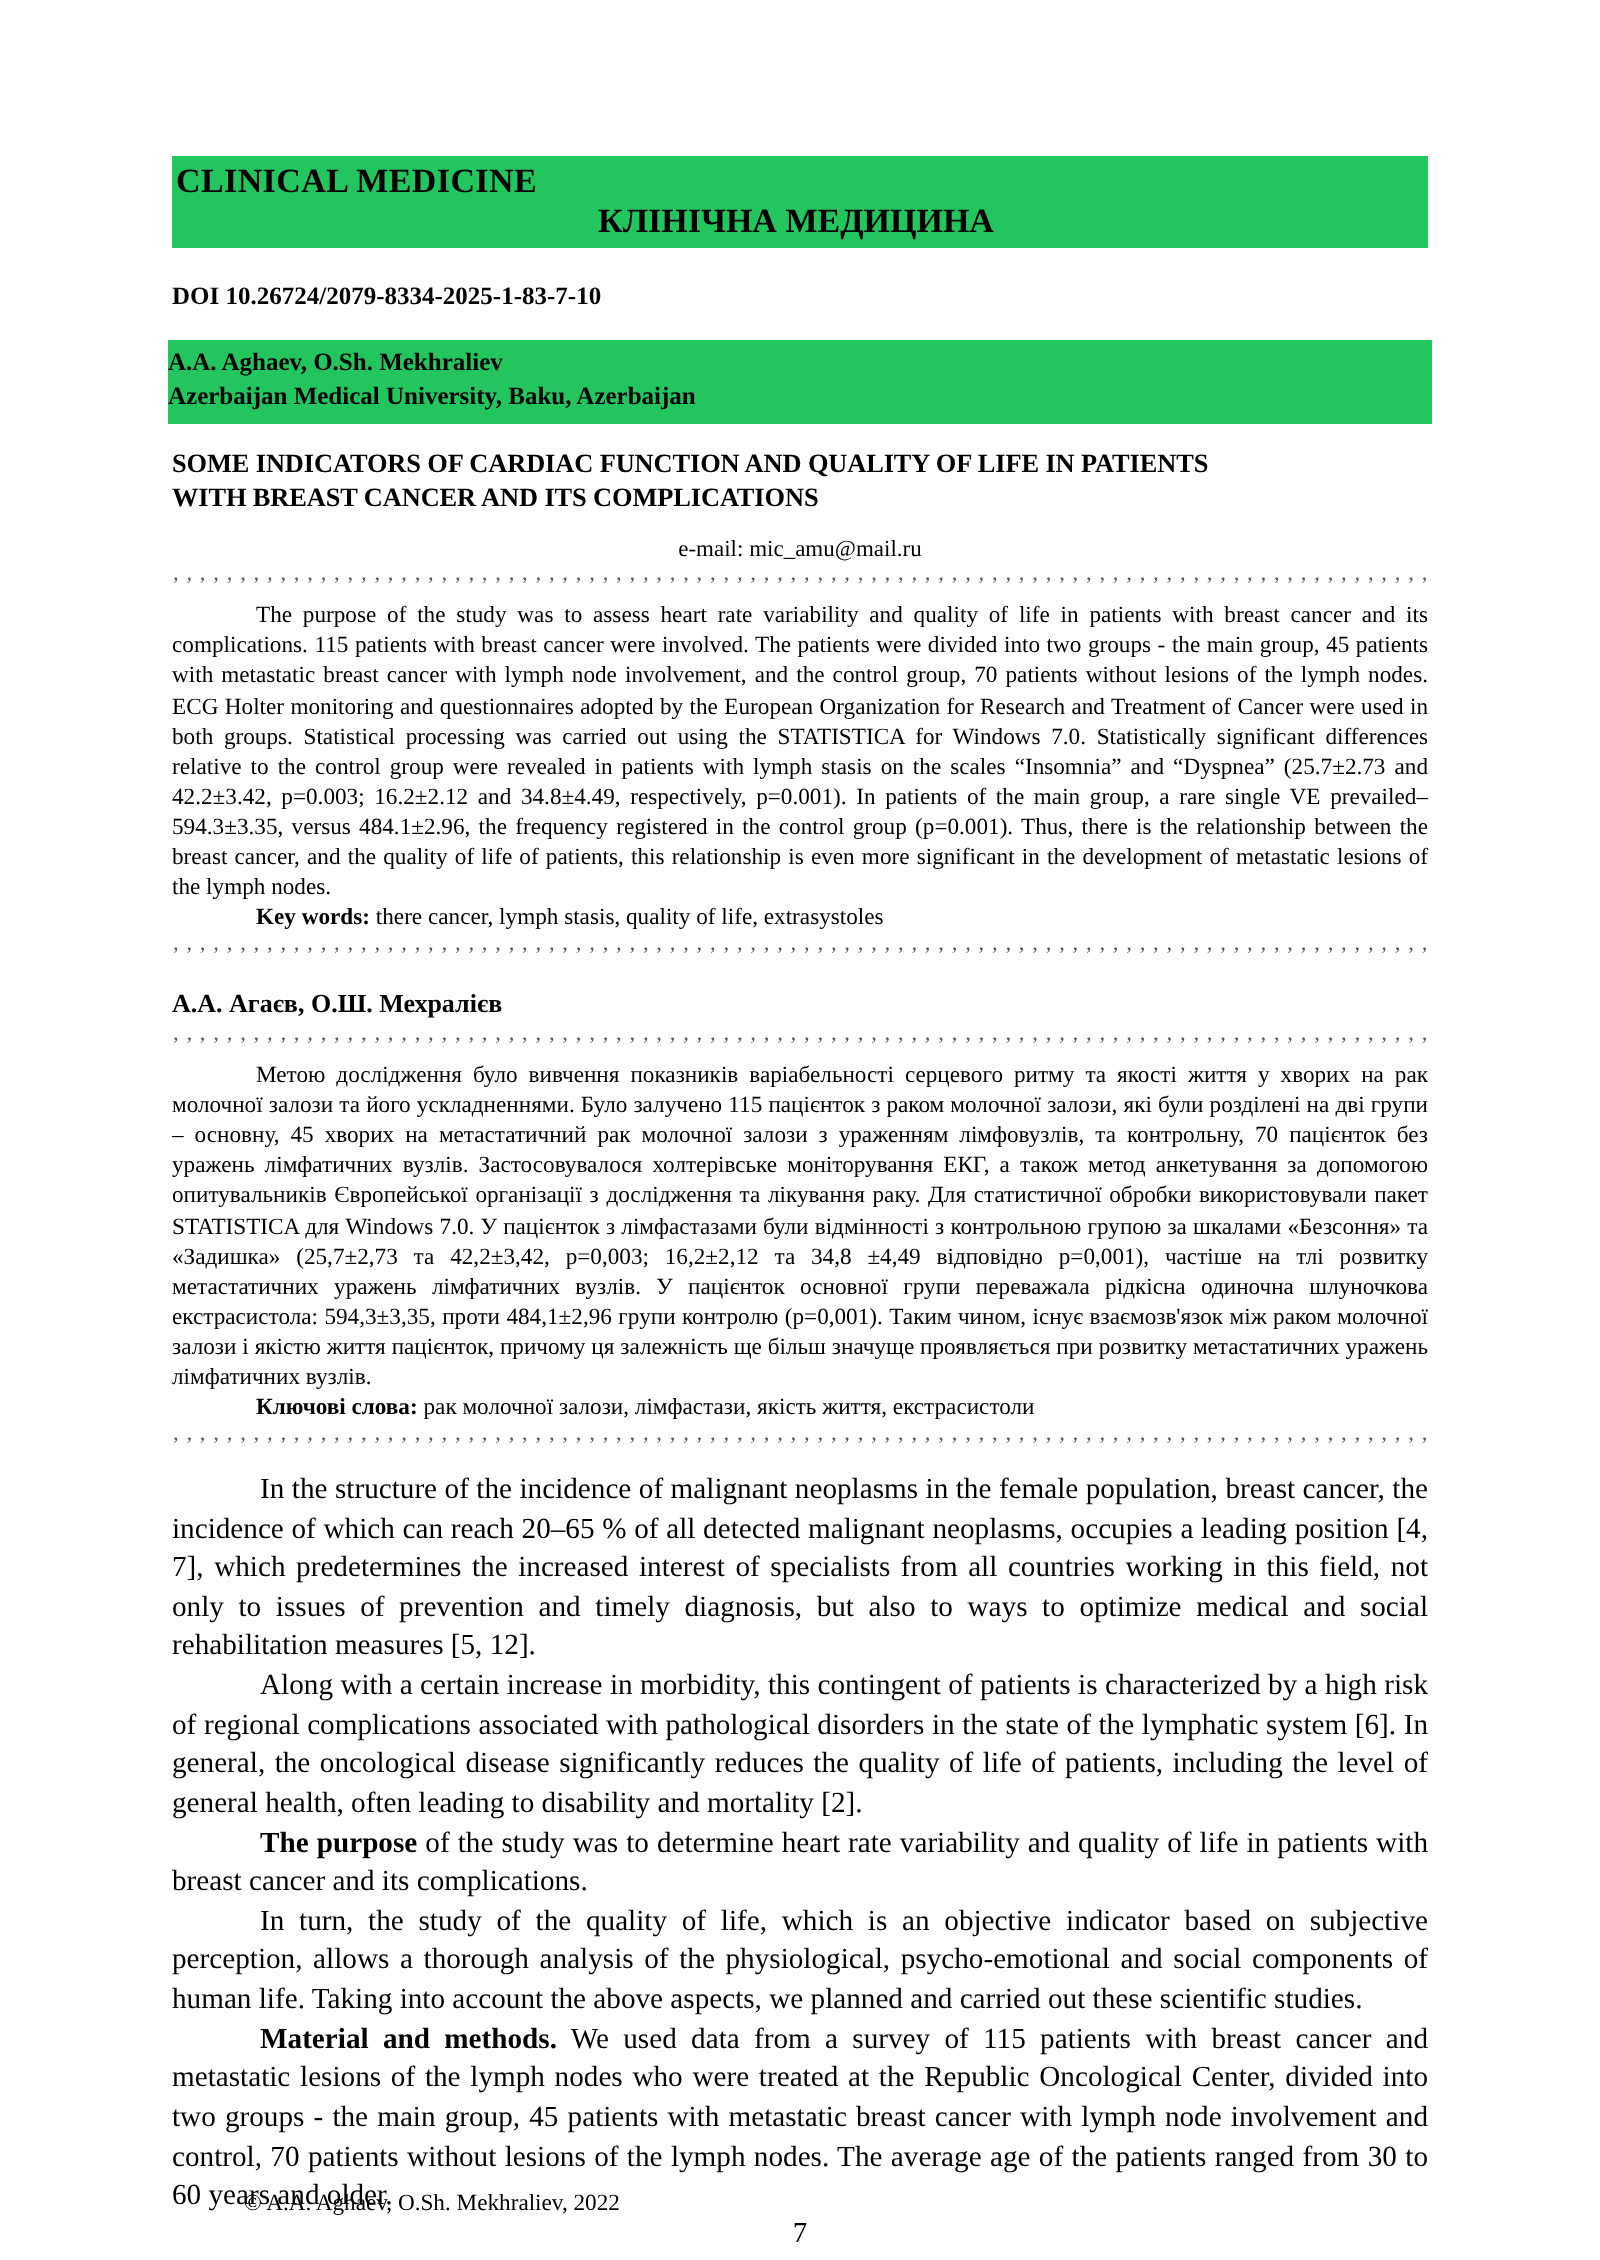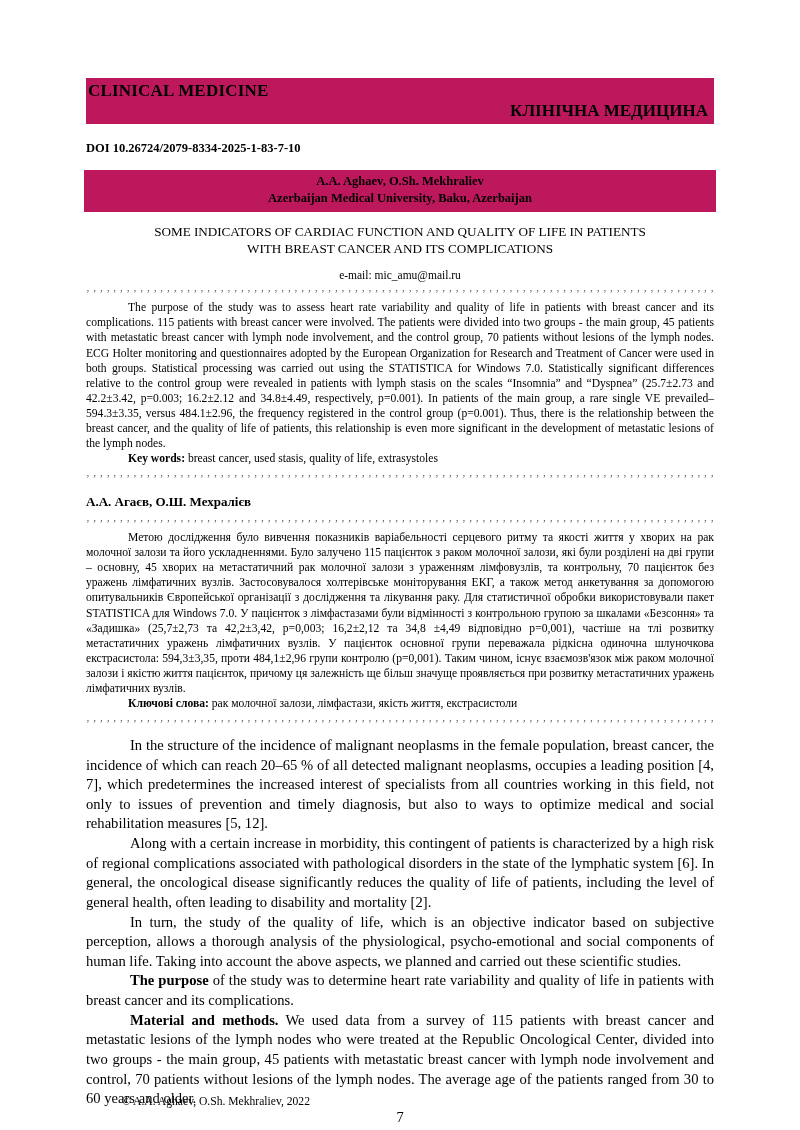--- a/index.html
+++ b/index.html
@@ -19,68 +19,67 @@
     position: absolute;
     left: 0; top: 0;
     width: 800px;
     height: 1130px;
     box-sizing: border-box;
     padding: 0 86px;
   }
 
   
   .band {
-    background: #be185d;
+    background: #22c55e;
     box-sizing: border-box;
   }
   .head-band {
     margin-top: 78px;
     padding: 4px 6px 6px 2px;
     height: 46px;
   }
   .head-left {
     font-size: 17px;
     font-weight: bold;
     letter-spacing: 0.2px;
     line-height: 1.05;
   }
   .head-right {
     font-size: 17px;
     font-weight: bold;
-    text-align: right;
+    text-align: center;
     line-height: 1.15;
     margin-top: 1px;
   }
 
   
   .ident {
     margin-top: 16px;
     font-size: 12.5px;
     font-weight: bold;
     line-height: 1.28;
   }
 
   
   .authors-band {
     margin-top: 14px;
     padding: 3px 0 4px 0;
-    text-align: center;
+    text-align: left;
     font-size: 12.5px;
     font-weight: bold;
     line-height: 1.38;
     margin-left: -2px;
     margin-right: -2px;
   }
 
   
   .art-title {
     margin-top: 11px;
-    text-align: center;
     font-size: 13.2px;
-    font-weight: normal;
+    font-weight: bold;
     line-height: 1.32;
     letter-spacing: -0.05px;
   }
 
   .email {
     margin-top: 12px;
     text-align: center;
     font-size: 11.5px;
   }
 
@@ -182,41 +181,41 @@
     <div>SOME INDICATORS OF CARDIAC FUNCTION AND QUALITY OF LIFE IN PATIENTS</div>
     <div>WITH BREAST CANCER AND ITS COMPLICATIONS</div>
   </div>
 
   <div class="email">e-mail: mic_amu@mail.ru</div>
 
   <div class="rule">ʼʼʼʼʼʼʼʼʼʼʼʼʼʼʼʼʼʼʼʼʼʼʼʼʼʼʼʼʼʼʼʼʼʼʼʼʼʼʼʼʼʼʼʼʼʼʼʼʼʼʼʼʼʼʼʼʼʼʼʼʼʼʼʼʼʼʼʼʼʼʼʼʼʼʼʼʼʼʼʼʼʼʼʼʼʼʼʼʼʼʼʼʼʼʼʼʼʼʼʼʼʼʼʼʼʼʼʼʼʼʼʼʼʼʼʼʼʼʼʼʼʼʼʼʼʼʼʼʼʼʼʼʼʼʼʼʼʼʼʼʼʼʼʼʼʼʼʼʼʼʼʼʼʼʼʼʼʼʼʼ</div>
 
   <div class="abstract">
     <p>The purpose of the study was to assess heart rate variability and quality of life in patients with breast cancer and its complications. 115 patients with breast cancer were involved. The patients were divided into two groups - the main group, 45 patients with metastatic breast cancer with lymph node involvement, and the control group, 70 patients without lesions of the lymph nodes. ECG Holter monitoring and questionnaires adopted by the European Organization for Research and Treatment of Cancer were used in both groups. Statistical processing was carried out using the STATISTICA for Windows 7.0. Statistically significant differences relative to the control group were revealed in patients with lymph stasis on the scales “Insomnia” and “Dyspnea” (25.7±2.73 and 42.2±3.42, p=0.003; 16.2±2.12 and 34.8±4.49, respectively, p=0.001). In patients of the main group, a rare single VE prevailed–594.3±3.35, versus 484.1±2.96, the frequency registered in the control group (p=0.001). Thus, there is the relationship between the breast cancer, and the quality of life of patients, this relationship is even more significant in the development of metastatic lesions of the lymph nodes.</p>
-    <p class="kw"><b>Key words:</b> <span>breast cancer, used stasis, quality of life, extrasystoles</span></p>
+    <p class="kw"><b>Key words:</b> <span>there cancer, lymph stasis, quality of life, extrasystoles</span></p>
   </div>
 
   <div class="rule">ʼʼʼʼʼʼʼʼʼʼʼʼʼʼʼʼʼʼʼʼʼʼʼʼʼʼʼʼʼʼʼʼʼʼʼʼʼʼʼʼʼʼʼʼʼʼʼʼʼʼʼʼʼʼʼʼʼʼʼʼʼʼʼʼʼʼʼʼʼʼʼʼʼʼʼʼʼʼʼʼʼʼʼʼʼʼʼʼʼʼʼʼʼʼʼʼʼʼʼʼʼʼʼʼʼʼʼʼʼʼʼʼʼʼʼʼʼʼʼʼʼʼʼʼʼʼʼʼʼʼʼʼʼʼʼʼʼʼʼʼʼʼʼʼʼʼʼʼʼʼʼʼʼʼʼʼʼʼʼʼ</div>
 
   <div class="ua-authors">А.А. Агаєв, О.Ш. Мехралієв</div>
 
   <div class="rule">ʼʼʼʼʼʼʼʼʼʼʼʼʼʼʼʼʼʼʼʼʼʼʼʼʼʼʼʼʼʼʼʼʼʼʼʼʼʼʼʼʼʼʼʼʼʼʼʼʼʼʼʼʼʼʼʼʼʼʼʼʼʼʼʼʼʼʼʼʼʼʼʼʼʼʼʼʼʼʼʼʼʼʼʼʼʼʼʼʼʼʼʼʼʼʼʼʼʼʼʼʼʼʼʼʼʼʼʼʼʼʼʼʼʼʼʼʼʼʼʼʼʼʼʼʼʼʼʼʼʼʼʼʼʼʼʼʼʼʼʼʼʼʼʼʼʼʼʼʼʼʼʼʼʼʼʼʼʼʼʼ</div>
 
   <div class="abstract">
     <p>Метою дослідження було вивчення показників варіабельності серцевого ритму та якості життя у хворих на рак молочної залози та його ускладненнями. Було залучено 115 пацієнток з раком молочної залози, які були розділені на дві групи – основну, 45 хворих на метастатичний рак молочної залози з ураженням лімфовузлів, та контрольну, 70 пацієнток без уражень лімфатичних вузлів. Застосовувалося холтерівське моніторування ЕКГ, а також метод анкетування за допомогою опитувальників Європейської організації з дослідження та лікування раку. Для статистичної обробки використовували пакет STATISTICA для Windows 7.0. У пацієнток з лімфастазами були відмінності з контрольною групою за шкалами «Безсоння» та «Задишка» (25,7±2,73 та 42,2±3,42, p=0,003; 16,2±2,12 та 34,8 ±4,49 відповідно p=0,001), частіше на тлі розвитку метастатичних уражень лімфатичних вузлів. У пацієнток основної групи переважала рідкісна одиночна шлуночкова екстрасистола: 594,3±3,35, проти 484,1±2,96 групи контролю (p=0,001). Таким чином, існує взаємозв'язок між раком молочної залози і якістю життя пацієнток, причому ця залежність ще більш значуще проявляється при розвитку метастатичних уражень лімфатичних вузлів.</p>
     <p class="kw"><b>Ключові слова:</b> <span>рак молочної залози, лімфастази, якість життя, екстрасистоли</span></p>
   </div>
 
   <div class="rule">ʼʼʼʼʼʼʼʼʼʼʼʼʼʼʼʼʼʼʼʼʼʼʼʼʼʼʼʼʼʼʼʼʼʼʼʼʼʼʼʼʼʼʼʼʼʼʼʼʼʼʼʼʼʼʼʼʼʼʼʼʼʼʼʼʼʼʼʼʼʼʼʼʼʼʼʼʼʼʼʼʼʼʼʼʼʼʼʼʼʼʼʼʼʼʼʼʼʼʼʼʼʼʼʼʼʼʼʼʼʼʼʼʼʼʼʼʼʼʼʼʼʼʼʼʼʼʼʼʼʼʼʼʼʼʼʼʼʼʼʼʼʼʼʼʼʼʼʼʼʼʼʼʼʼʼʼʼʼʼʼ</div>
 
   <div class="body-text">
     <p>In the structure of the incidence of malignant neoplasms in the female population, breast cancer, the incidence of which can reach 20–65 % of all detected malignant neoplasms, occupies a leading position [4, 7], which predetermines the increased interest of specialists from all countries working in this field, not only to issues of prevention and timely diagnosis, but also to ways to optimize medical and social rehabilitation measures [5, 12].</p>
     <p>Along with a certain increase in morbidity, this contingent of patients is characterized by a high risk of regional complications associated with pathological disorders in the state of the lymphatic system [6]. In general, the oncological disease significantly reduces the quality of life of patients, including the level of general health, often leading to disability and mortality [2].</p>
+    <p><b>The purpose</b><span> of the study was to determine heart rate variability and quality of life in patients with breast cancer and its complications.</span></p>
     <p>In turn, the study of the quality of life, which is an objective indicator based on subjective perception, allows a thorough analysis of the physiological, psycho-emotional and social components of human life. Taking into account the above aspects, we planned and carried out these scientific studies.</p>
-    <p><b>The purpose</b><span> of the study was to determine heart rate variability and quality of life in patients with breast cancer and its complications.</span></p>
     <p><b>Material and methods.</b><span> We used data from a survey of 115 patients with breast cancer and metastatic lesions of the lymph nodes who were treated at the Republic Oncological Center, divided into two groups - the main group, 45 patients with metastatic breast cancer with lymph node involvement and control, 70 patients without lesions of the lymph nodes. The average age of the patients ranged from 30 to 60 years and older.</span></p>
   </div>
 
   <div class="footer">
     <div class="copyright">© A.A. Aghaev, O.Sh. Mekhraliev, 2022</div>
     <div class="pageno">7</div>
   </div>
 
 </div>
 

